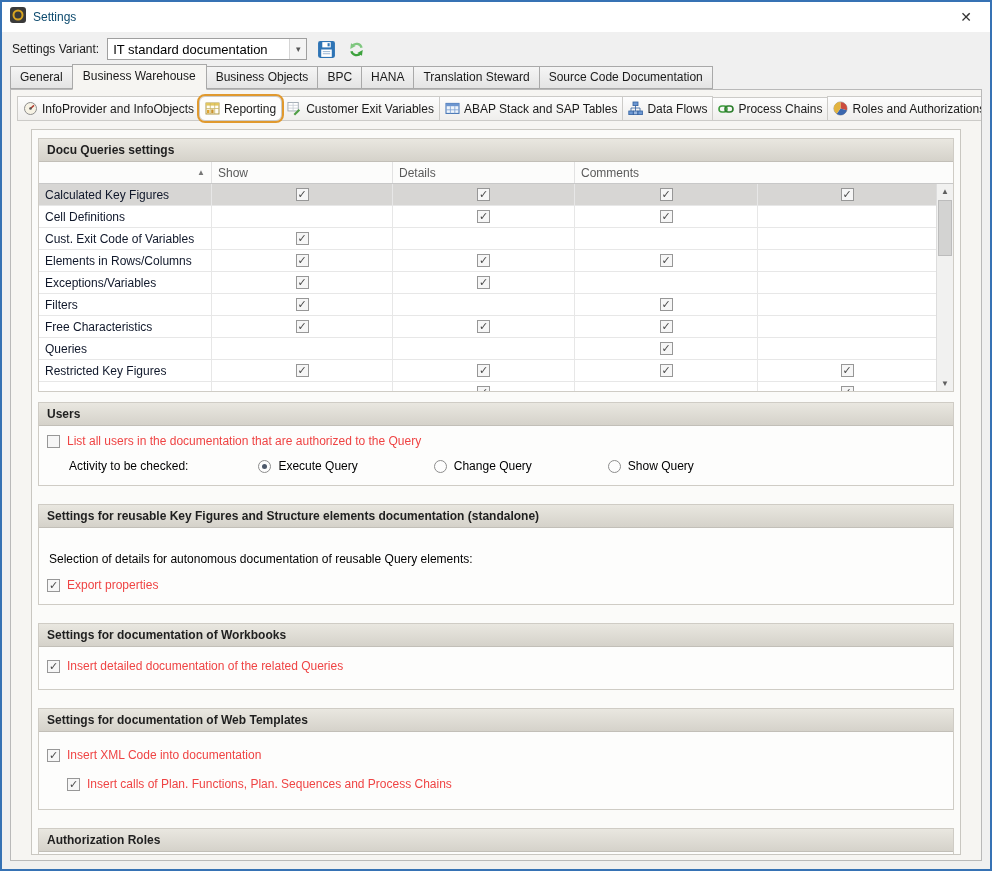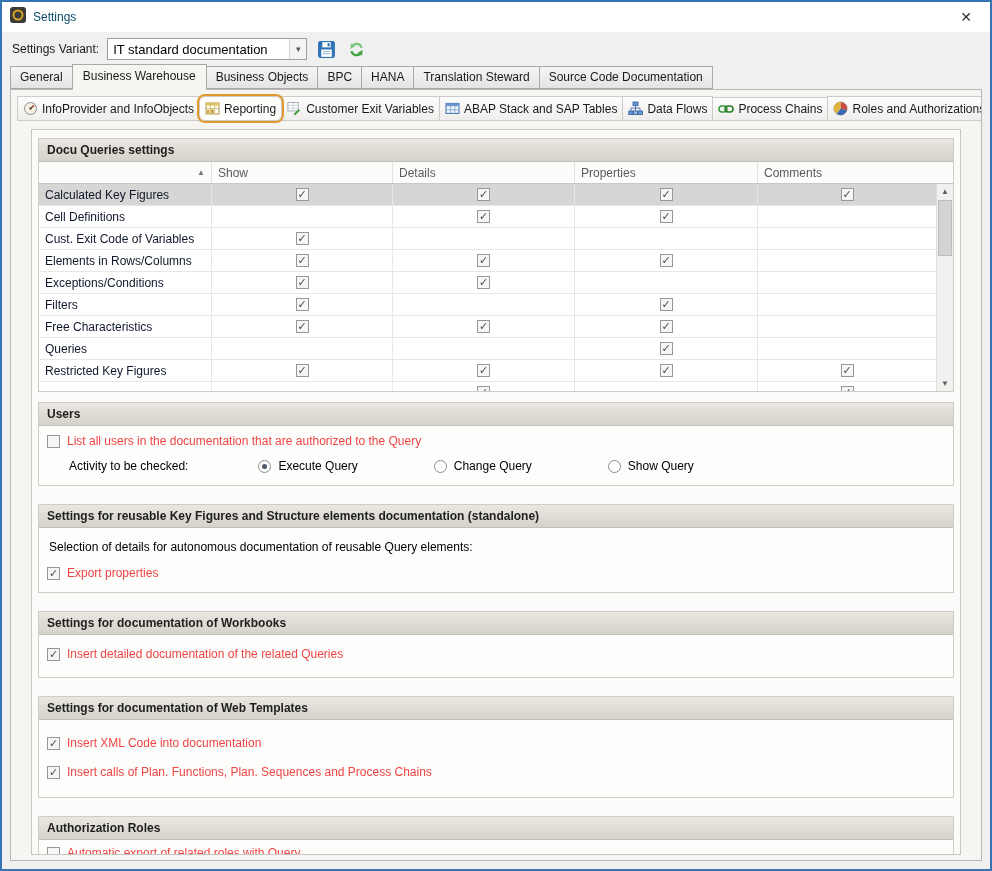--- a/index.html
+++ b/index.html
@@ -76,25 +76,25 @@
   .checkline{display:flex;align-items:center;gap:7px;font-size:12px;color:#ef4444;}
 
   
   .users-content{padding:8px 8px 10px;}
   .activity-row{display:flex;align-items:center;margin:11px 0 2px 22px;font-size:12px;}
   .activity-label{margin-right:70px;}
   .radio-item{display:flex;align-items:flex-end;gap:7px;margin-right:76px;}
 
   
   .reusable-content{padding:10px 8px 12px;font-size:12px;}
-  .reusable-desc{margin:2px 0 12px 2px;}
+  .reusable-desc{margin:14px 0 12px 2px;}
   .wb-content{padding:12px 8px 16px;}
   .wt-content{padding:16px 8px 16px;}
   .wt-content .checkline{margin-bottom:15px;}
-  .wt-content .checkline:last-child{margin-bottom:2px;}
+  .wt-content .checkline:last-child{margin-bottom:2px;margin-left:20px;}
   .ar-content{padding:6px 8px 12px;}
 </style>
 </head>
 <body>
 
 <div class="window">
 
   <div class="titlebar">
     <span class="app-icon">
       <svg width="16" height="16" viewBox="0 0 16 16">
@@ -231,21 +231,20 @@
 
       <div class="group" style="margin-bottom:10px;">
         <div class="group-header">Docu Queries settings</div>
         <div class="qtable">
           <div class="qhead">
             <div class="qc c-label">
                 <span class="sort-icon">▲</span>
               </div>
             <div class="qc c-show">Show</div>
             <div class="qc c-details">Details</div>
-            <div class="qc c-props">Properties</div>
             <div class="qc c-comments">Comments</div>
           </div>
 
           <div class="qrow sel">
             <div class="qc c-label">Calculated Key Figures</div>
             <div class="qc c-show cc">
                 <span class="check tcheck on"></span>
               </div>
             <div class="qc c-details cc">
                 <span class="check tcheck on"></span>
@@ -296,21 +295,21 @@
                 <span class="check tcheck on"></span>
               </div>
             <div class="qc c-props cc">
                 <span class="check tcheck on"></span>
               </div>
             <div class="qc c-comments cc">
                 <span class="check tcheck"></span>
               </div>
           </div>
           <div class="qrow">
-            <div class="qc c-label">Exceptions/Conditions</div>
+            <div class="qc c-label">Exceptions/Variables</div>
             <div class="qc c-show cc">
                 <span class="check tcheck on"></span>
               </div>
             <div class="qc c-details cc">
                 <span class="check tcheck on"></span>
               </div>
             <div class="qc c-props cc">
                 <span class="check tcheck"></span>
               </div>
             <div class="qc c-comments cc">

